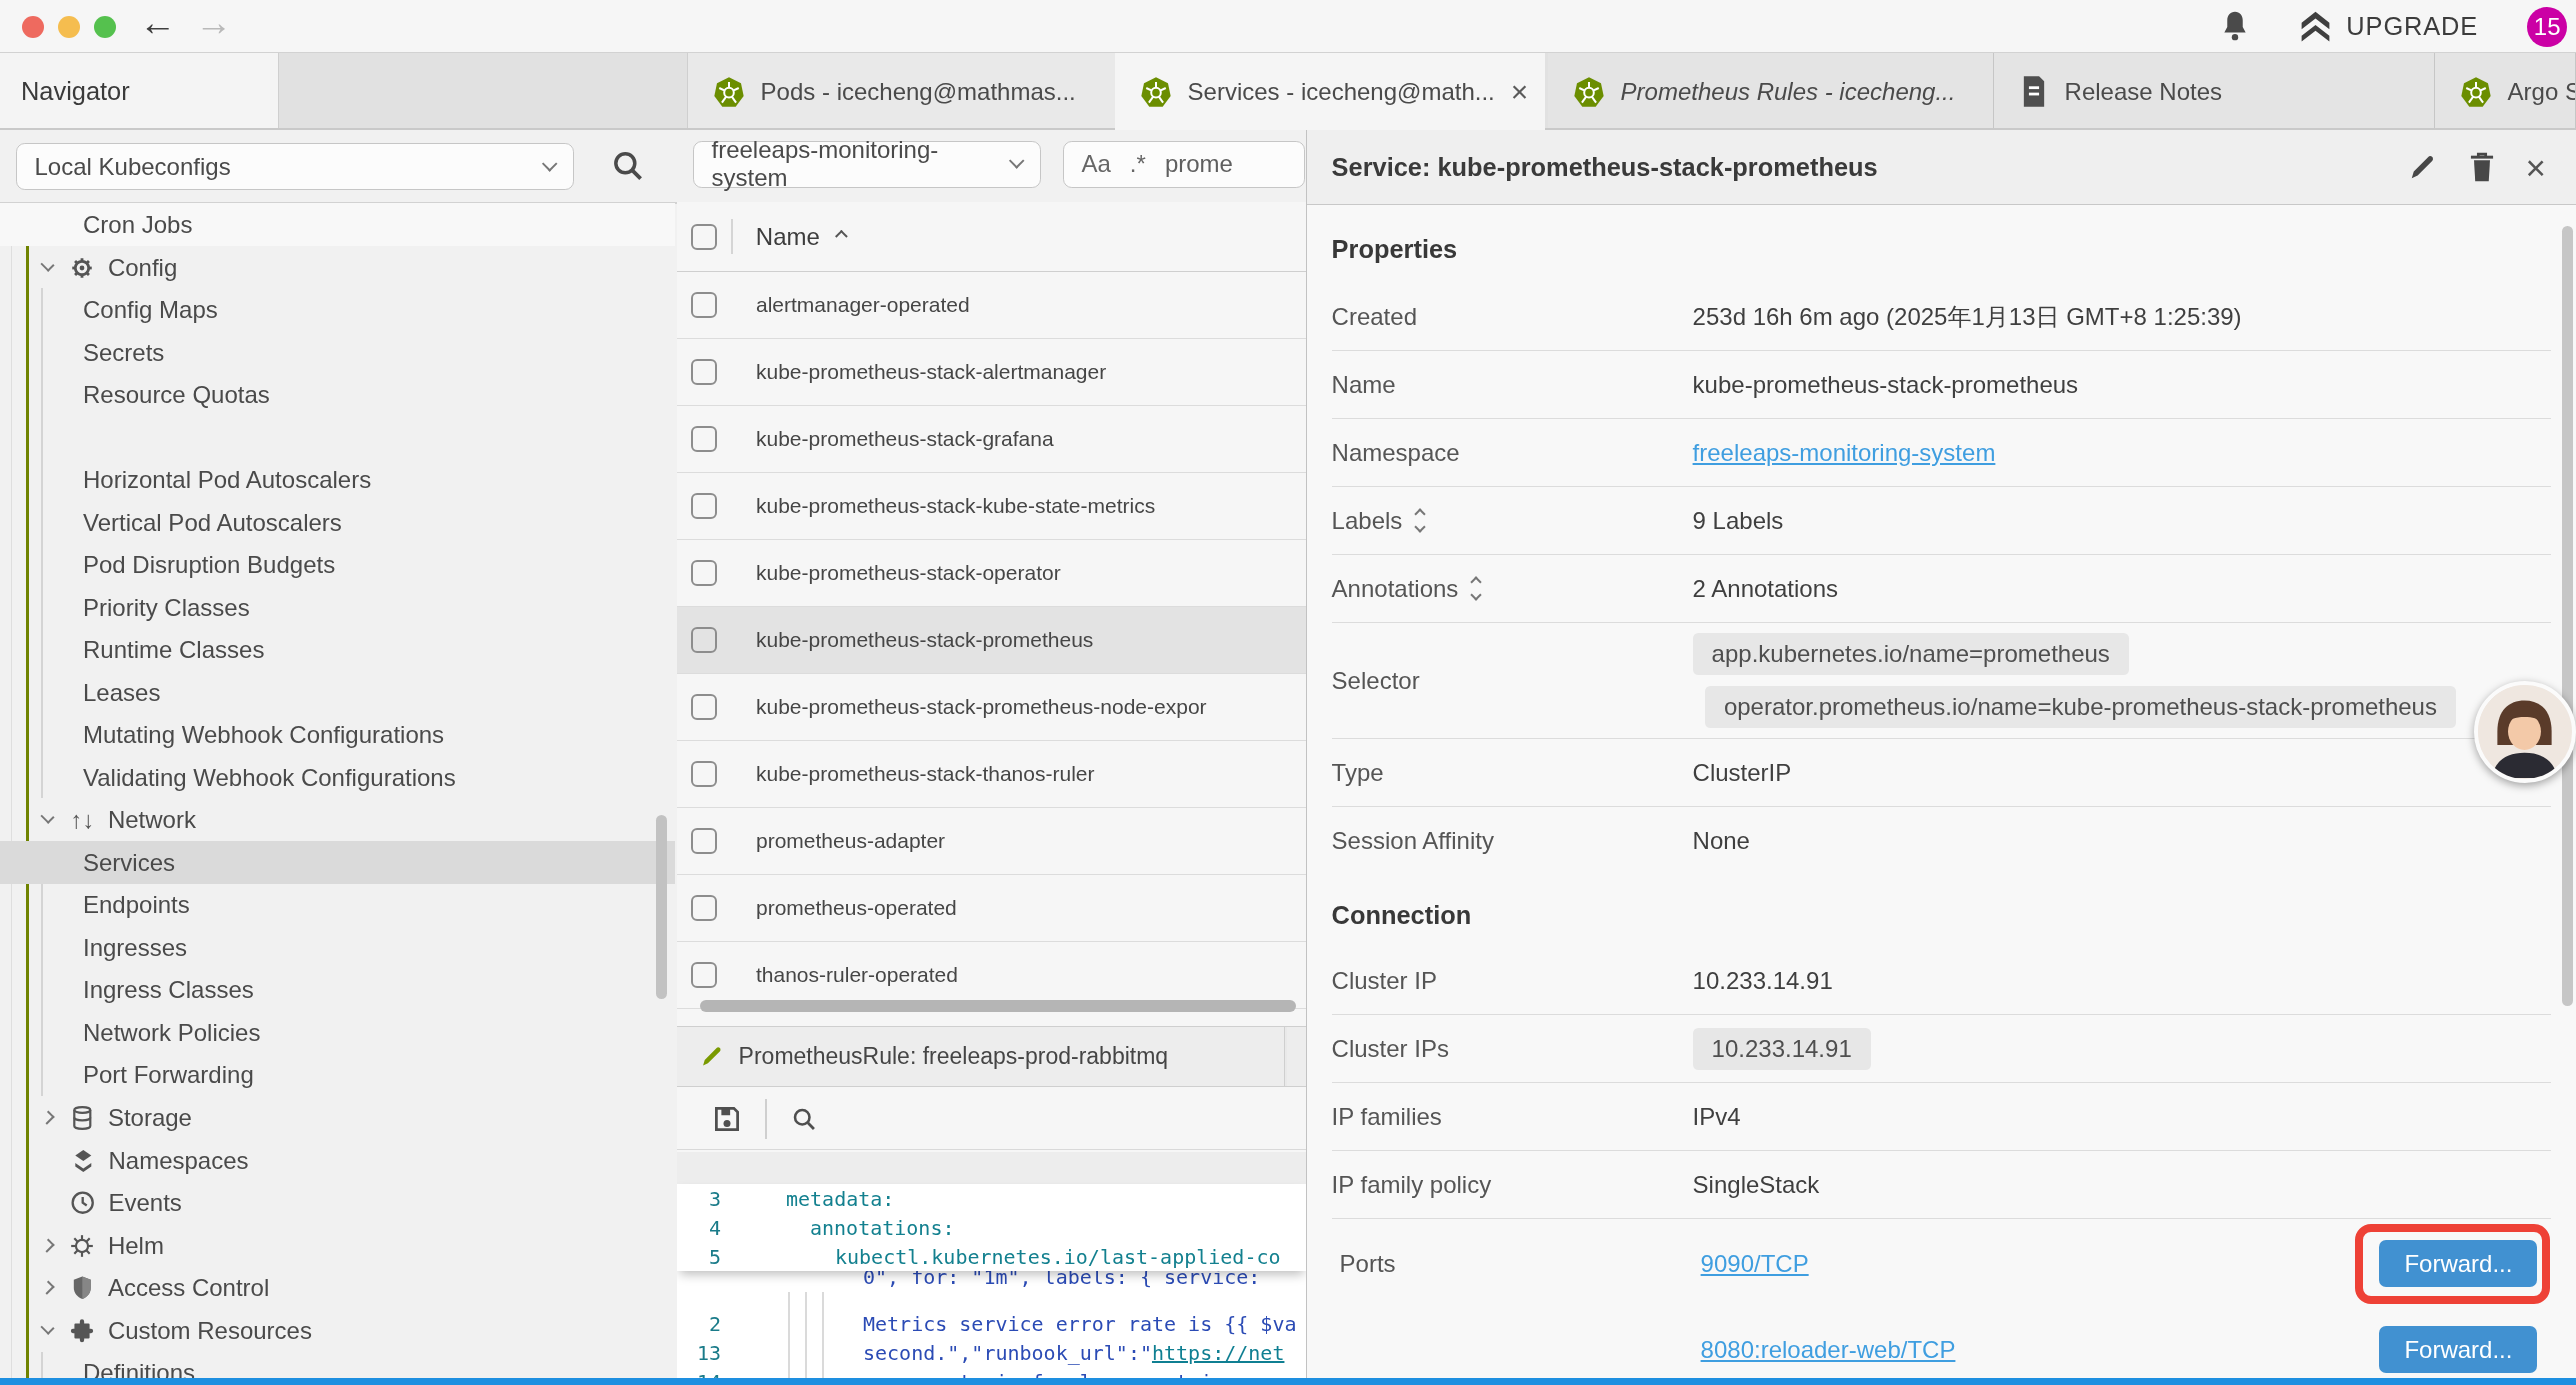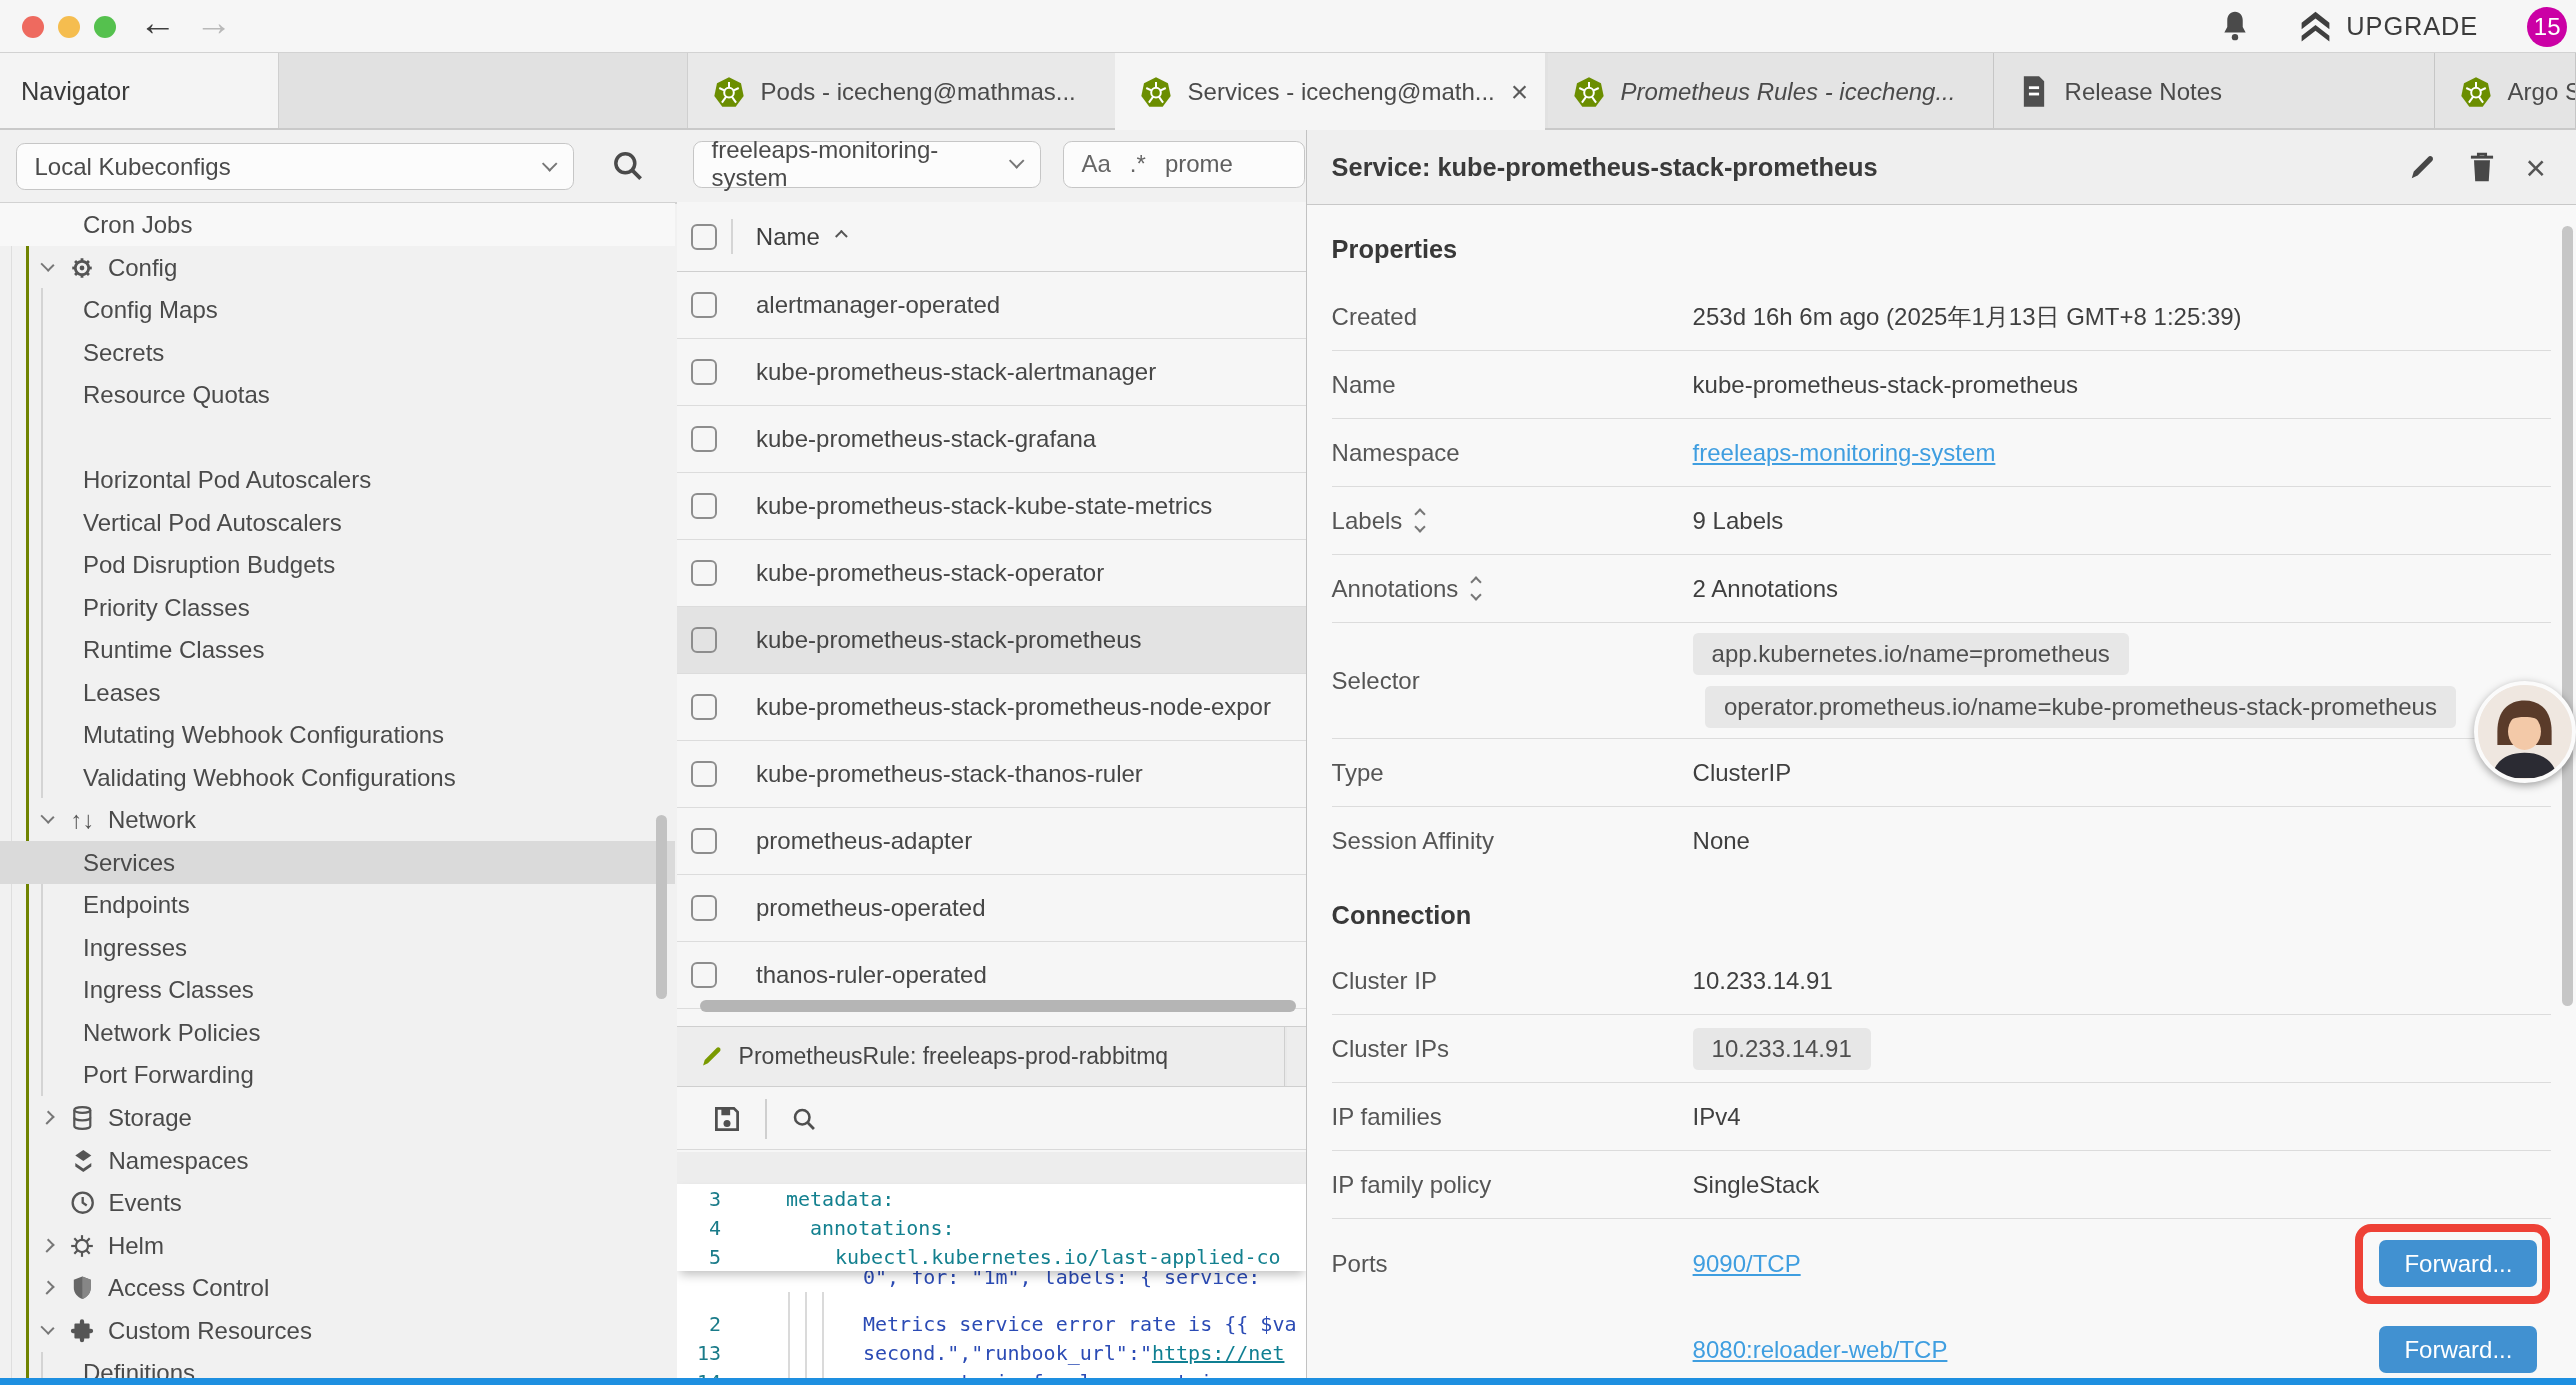--- a/index.html
+++ b/index.html
@@ -76,21 +76,21 @@
   .msearch { position:absolute; left:386px; top:10.5px; width:242px; height:47px; background:#fcfcfc; border:1.8px solid #c6c6c6;
              border-radius:8.8px; display:flex; align-items:center; gap:19px; padding:0 17.5px; font-size:24px; color:#5f5f5f; }
   .ms-tok { color:#666; }
   .mtable { position:absolute; left:0; top:72px; width:630px; }
   .thead { height:70px; display:flex; align-items:center; border-bottom:1.8px solid #cfcfcf; font-size:24px; color:#3d3d3d; }
   .cb { width:26px; height:26px; border:2.6px solid #8d8d8d; border-radius:6.1px; flex:none; }
   .thead .cb, .trow .cb { margin-left:14px; }
   .vline { width:1.8px; height:35px; background:#d5d5d5; margin-left:14px; }
   .thead .tname { margin-left:23px; }
   .thead .chv { margin-left:17.5px; border-color:#555; }
-  .trow { height:67px; display:flex; align-items:center; border-bottom:0.9px solid #dcdcdc; font-size:24px; color:#464646; }
+  .trow { height:67px; display:flex; align-items:center; border-bottom:0.9px solid #dcdcdc; font-size:21px; color:#464646; }
   .trow .rlbl { margin-left:39px; white-space:nowrap; }
   .trow.sel { background:#e3e3e3; }
   .hscroll { position:absolute; left:23px; top:870px; width:596px; height:12.3px; border-radius:6.1px; background:#b5b5b5; }
   .etabs { position:absolute; left:0; top:896px; width:630px; height:61px; background:#e9e9e9;
            border-top:1.8px solid #cfcfcf; border-bottom:1.8px solid #cfcfcf; overflow:hidden; }
   .etab { position:absolute; top:0; height:100%; display:flex; align-items:center; gap:14px; background:#ededed;
           border-right:1.8px solid #cfcfcf; padding:0 23px; font-size:23px; color:#454545; white-space:nowrap; }
   .etab1 { left:0; width:608px; }
   .etab2 { left:610px; width:53px; }
   .etoolbar { position:absolute; left:0; top:959px; width:630px; height:61px; background:#f6f6f6; border-bottom:1.8px solid #d9d9d9;
@@ -127,21 +127,21 @@
   .dlbl { width:361px; color:#555; display:flex; align-items:center; flex:none; }
   .dval { color:#3f3f3f; }
   .dlink { color:#3f9ee0; text-decoration:underline; }
   .chip { display:inline-flex; align-items:center; background:#e7e7e7; border-radius:5.3px; padding:7px 19px; color:#4f4f4f; }
   .selrow { height:116px; align-items:center; }
   .chipcol { display:flex; flex-direction:column; align-items:flex-start; gap:11px; }
   .sorter { display:inline-flex; flex-direction:column; gap:4.4px; margin-left:14px; }
   .sorter i { width:8px; height:8px; border-right:2.2px solid #777; border-bottom:2.2px solid #777; display:block; }
   .sorter .u { transform:rotate(-135deg); } .sorter .d { transform:rotate(45deg); }
   .portsrow { align-items:flex-start; border-bottom:none; padding-top:12.3px; }
-  .portsrow .dlbl { height:65px; }
+  .portsrow .dlbl { height:65px;margin-left:8px; }
   .portlines { flex:1; display:flex; flex-direction:column; gap:21px; }
   .portline { display:flex; align-items:center; height:65px; }
   .fwd-wrap { margin-left:auto; margin-right:14px; position:relative; }
   .btn { background:#4191d1; color:#fff; border:none; border-radius:7px; font-size:24px; width:158px; height:47px;
          font-family:"Liberation Sans", sans-serif; }
   .redbox { position:absolute; left:-24.6px; right:-12.3px; top:-16.7px; bottom:-16.7px; border:8px solid #ee4136; border-radius:16px;
             pointer-events:none; }
   .dscroll { position:absolute; right:3.5px; top:96px; width:10.5px; height:780px; border-radius:5.3px; background:#c6c6c6; }
 
   

